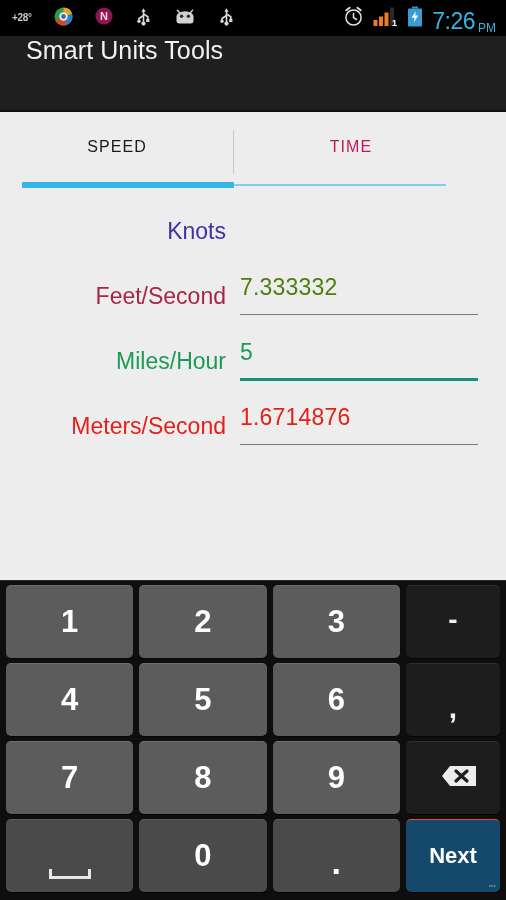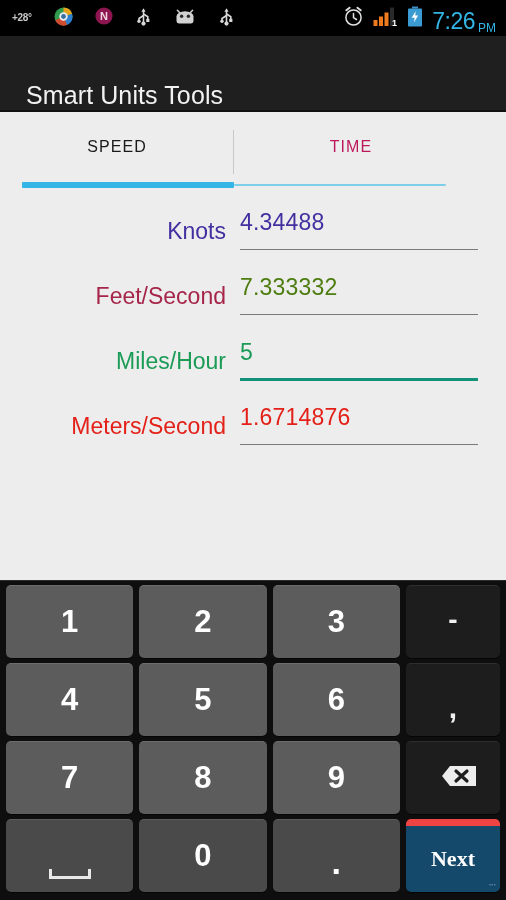--- a/index.html
+++ b/index.html
@@ -64,21 +64,21 @@
   }
 
   
   .actionbar {
     position: absolute;
     top: 36px; left: 0;
     width: 506px;
     height: 76px;
     background: #1f1f1f;
     display: flex;
-    align-items: flex-end;
+    align-items: flex-start;
     border-bottom: 2px solid #111;
   }
   .app-title {
     color: #f2f2f2;
     font-size: 25px;
     font-weight: 400;
     padding-left: 26px;
     letter-spacing: 0.1px;
   }
 
@@ -235,23 +235,22 @@
     top: 8px;
   }
   .key-fn.key-minus .key-label {
     font-size: 28px;
     position: relative;
     top: -2px;
   }
   .key-action {
     flex: 0 0 94px;
     background: #14496b;
-    border-top: 7px solid #ef4444;
+    border-top: 1px solid #ef4444;
     box-shadow: 0 1px 0 rgba(0,0,0,0.6);
-    font-family: Liberation Serif, serif;
   }
   .key-action .key-label {
     color: #ffffff;
     font-size: 22px;
     font-weight: bold;
   }
   .key-space { flex: 1 1 0; background: #4a4a4a; border-top: 1px solid #5b5b5b;
                box-shadow: 0 1px 0 rgba(0,0,0,0.55); }
   .key-dot { background: #4a4a4a; border-top: 1px solid #5b5b5b; }
   .key-dot .key-label { font-size: 34px; position: relative; top: 6px; }
@@ -390,24 +389,20 @@
     <div class="tab inactive">
       <span class="tab-label">TIME</span>
       <span class="tab-underline"></span>
     </div>
   </div>
 
   <div class="conv-list">
 
     <div class="conv-row">
       <span class="conv-label" style="color:#432fa0">Knots</span>
-      <span class="conv-field">
-        <span class="conv-value" style="color:#432fa0">4.34488</span>
-        <span class="conv-underline"></span>
-      </span>
     </div>
 
     <div class="conv-row">
       <span class="conv-label" style="color:#a6264a">Feet/Second</span>
       <span class="conv-field">
         <span class="conv-value" style="color:#4d7c0f">7.333332</span>
         <span class="conv-underline"></span>
       </span>
     </div>
 

